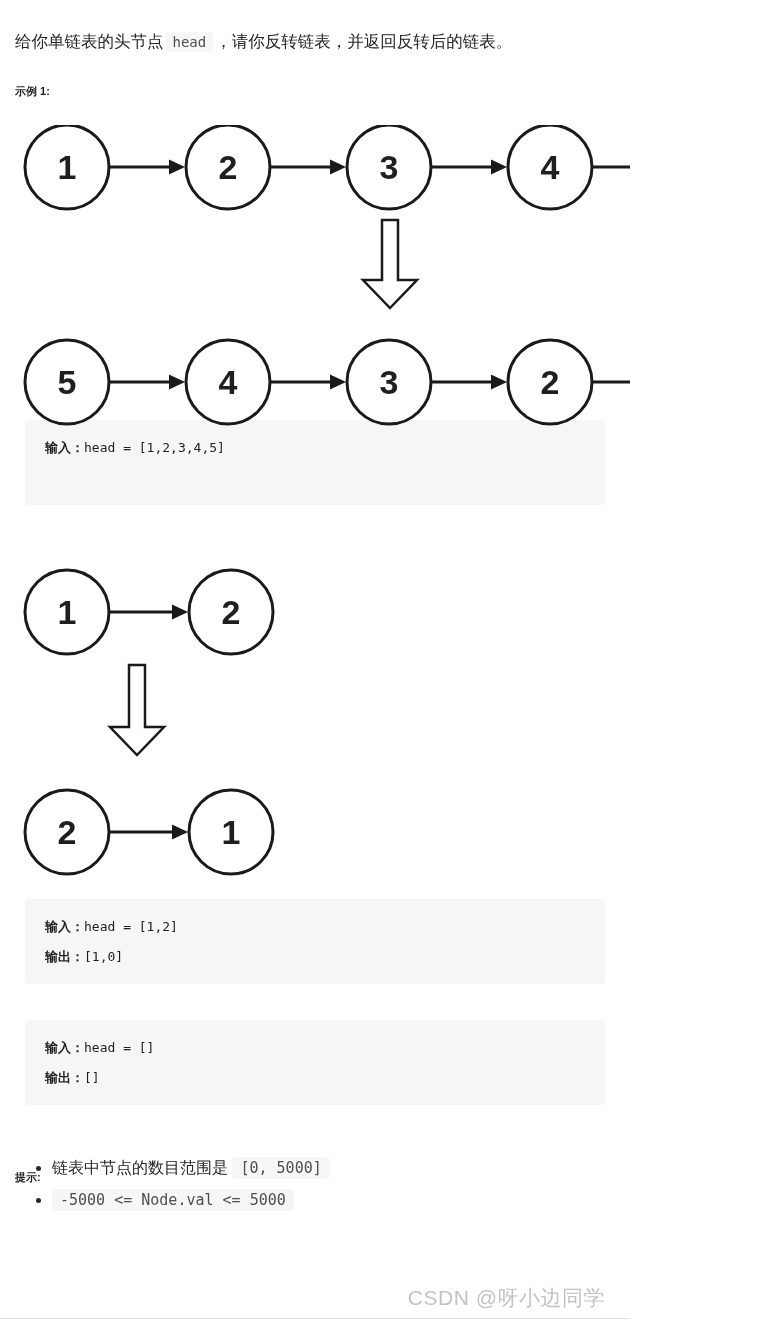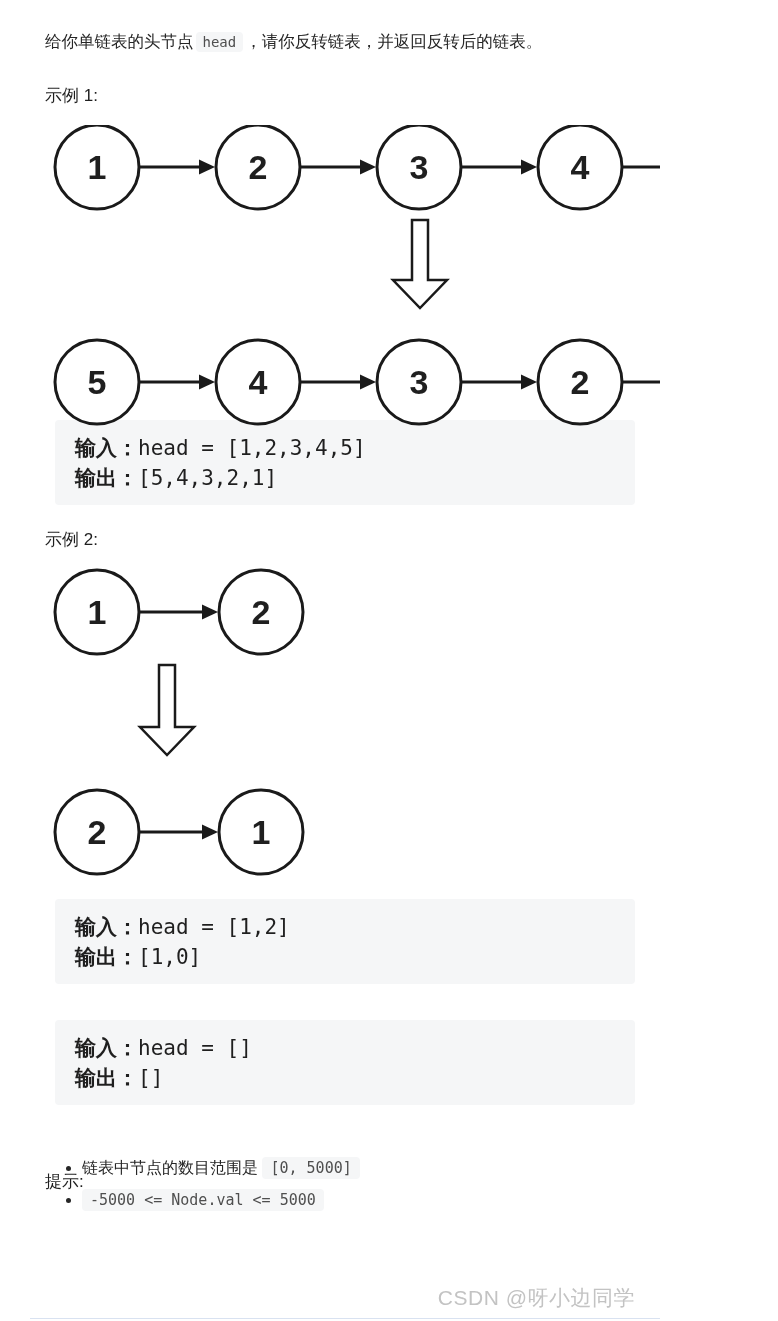--- a/index.html
+++ b/index.html
@@ -4,55 +4,54 @@
 <style>
   html,body{margin:0;padding:0;background:#fff;}
   .page{
     position:relative;
     width:630px;
     height:1321px;
     overflow:hidden;
     background:#ffffff;
     font-family:"Liberation Sans", sans-serif;
     color:#262626;
-    margin-left:30px;
   }
   .abs{position:absolute;left:0;right:0;}
 
   .intro{
     top:12px;left:15px;right:15px;
     font-size:16.5px;line-height:25px;
   }
   .inline-code{
     font-family:"DejaVu Sans Mono", monospace;
     background:#f5f6f7;
     color:#4f4f4f;
     font-size:14px;
     padding:2px 7px;
     border-radius:4px;
     margin:0 2px;
   }
   .section-heading{
     left:15px;right:15px;
-    font-size:17px;
-    font-weight:400;
+    font-size:11px;
+    font-weight:700;
     color:#1f1f1f;
   }
   .diagram{position:absolute;left:0;z-index:2;}
   .code-block{
     left:25px;right:25px;
     background:#f5f6f7;
     border-radius:4px;
     padding:13px 20px;
     z-index:1;
     box-sizing:border-box;
     height:85px;
   }
   .code-line{
-    font-size:21px;
+    font-size:13px;
     line-height:30px;
     white-space:pre;
   }
   .io-label{
     font-weight:700;
     font-family:"Liberation Sans", sans-serif;
     color:#1f1f1f;
   }
   .io-value{
     font-family:"DejaVu Sans Mono", monospace;
@@ -134,24 +133,22 @@
       <circle cx="550" cy="257" r="42" fill="#ffffff" stroke="#1a1a1a" stroke-width="3"></circle>
       <text x="550" y="257" text-anchor="middle" dy="12" font-family="&quot;Liberation Sans&quot;, sans-serif" font-size="34" font-weight="700" fill="#1f1f1f">2</text>
       <line x1="592" y1="257" x2="656" y2="257" stroke="#1a1a1a" stroke-width="3"></line>
       <polygon points="668,257 652,249.5 652,264.5" fill="#1a1a1a"></polygon>
       <circle cx="711" cy="257" r="42" fill="#ffffff" stroke="#1a1a1a" stroke-width="3"></circle>
       <text x="711" y="257" text-anchor="middle" dy="12" font-family="&quot;Liberation Sans&quot;, sans-serif" font-size="34" font-weight="700" fill="#1f1f1f">1</text>
     </svg>
 
   <div class="abs code-block" style="top:420px">
     <div class="code-line"><span class="io-label">输入：</span><span class="io-value">head = [1,2,3,4,5]</span></div>
-    <div class="code-line"><span class="io-label">输出：</span><span class="io-value">[5,4,3,2,1]</span></div>
   </div>
 
-  <div class="abs section-heading" style="top:528px">示例 2:</div>
 
   <svg class="diagram" id="diagram-2" style="top:567px" width="778" height="310">
       <circle cx="67" cy="45" r="42" fill="#ffffff" stroke="#1a1a1a" stroke-width="3"></circle>
       <text x="67" y="45" text-anchor="middle" dy="12" font-family="&quot;Liberation Sans&quot;, sans-serif" font-size="34" font-weight="700" fill="#1f1f1f">1</text>
       <line x1="109" y1="45" x2="176" y2="45" stroke="#1a1a1a" stroke-width="3"></line>
       <polygon points="188,45 172,37.5 172,52.5" fill="#1a1a1a"></polygon>
       <circle cx="231" cy="45" r="42" fill="#ffffff" stroke="#1a1a1a" stroke-width="3"></circle>
       <text x="231" y="45" text-anchor="middle" dy="12" font-family="&quot;Liberation Sans&quot;, sans-serif" font-size="34" font-weight="700" fill="#1f1f1f">2</text>
       <path d="M 129 98 L 145 98 L 145 160 L 164 160 L 137 188 L 110 160 L 129 160 Z" fill="#ffffff" stroke="#1a1a1a" stroke-width="2.5" stroke-linejoin="miter"></path>
       <circle cx="67" cy="265" r="42" fill="#ffffff" stroke="#1a1a1a" stroke-width="3"></circle>

